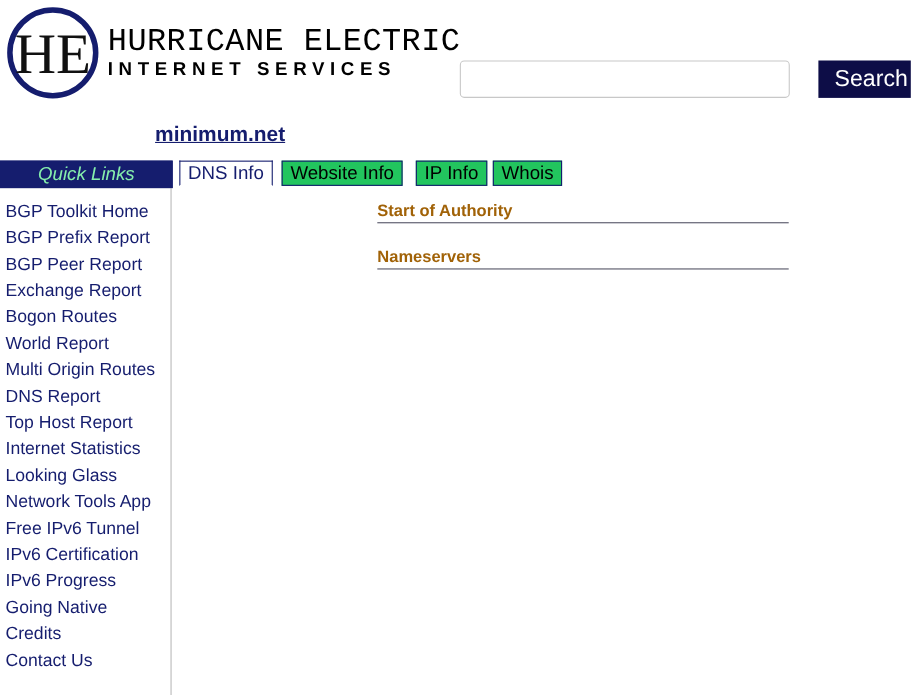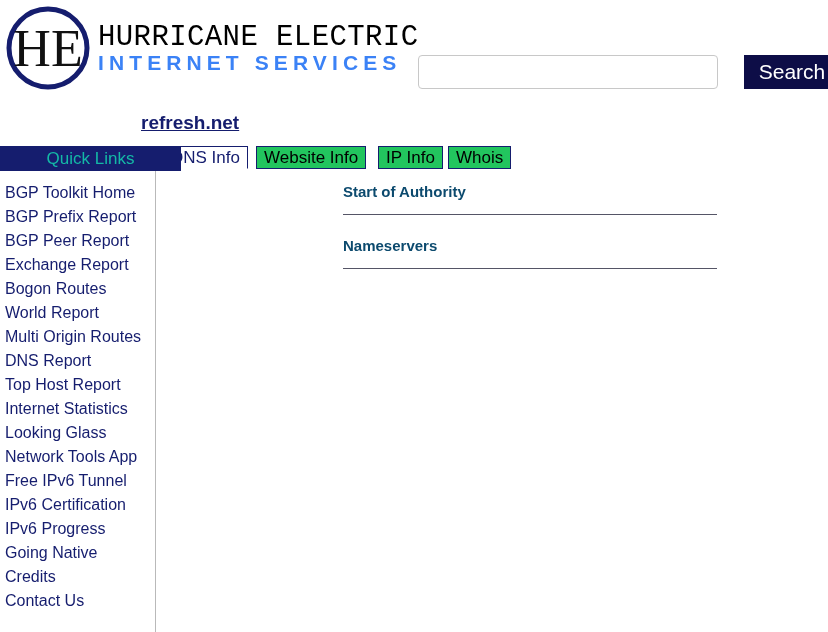--- a/index.html
+++ b/index.html
@@ -42,24 +42,24 @@
   #brand-primary {
     font-family: Liberation Mono, monospace;
     font-size: 29px;
     line-height: 30px;
     color: #000000;
     letter-spacing: 0.4px;
     white-space: nowrap;
   }
   #brand-secondary {
     font-family: "Liberation Sans", sans-serif;
-    font-size: 21px;
+    font-size: 17px;
     line-height: 20px;
     font-weight: bold;
-    color: #3b82f6;
+    color: #000000;
     letter-spacing: 5.1px;
     white-space: nowrap;
   }
 
   #search-area {
     position: absolute;
     left: 418px;
     top: 55px;
     display: flex;
     align-items: stretch;
@@ -171,50 +171,51 @@
     text-decoration: none;
     padding-left: 5px;
     white-space: nowrap;
     cursor: pointer;
   }
 
   #quick-links-header {
     position: absolute;
     left: 0;
     top: 146px;
-    width: 181px;
+    width: 157px;
     height: 25px;
     background: #151d6e;
-    color: #14b8a6;
+    color: #86efac;
     font-size: 17px;
     line-height: 25px;
     text-align: center;
     z-index: 4;
     box-sizing: border-box;
+    font-style: italic;
   }
 
   #content {
     flex: 1 1 auto;
     position: relative;
   }
   #dns-panel {
     position: absolute;
     left: 187px;
     top: 12px;
     width: 374px;
   }
   .section {
     margin-bottom: 14px;
   }
   .section-heading {
     font-size: 15px;
     font-weight: bold;
-    color: #0c4a6e;
+    color: #a16207;
     line-height: 18px;
-    padding-bottom: 13px;
+    padding-bottom: 1px;
     border-bottom: 1px solid #555566;
   }
   .section-body {
     padding-left: 6px;
     padding-top: 2px;
   }
   .soa-line {
     font-size: 15px;
     line-height: 19px;
     color: #000000;
@@ -250,21 +251,21 @@
       <div id="brand-secondary">INTERNET SERVICES</div>
     </div>
   </div>
 
   <div id="search-area">
     <input id="search-input" type="text" placeholder="" style="">
     <button id="search-button">Search</button>
   </div>
 </div>
 
-<div id="page-title">refresh.net</div>
+<div id="page-title">minimum.net</div>
 
 <div id="tabbar">
   <div id="tabbar-stub"></div>
   <div class="tab active" style="left:163px;">DNS Info</div>
   <div class="tab inactive" style="left:256px;">Website Info</div>
   <div class="tab inactive" style="left:378px;">IP Info</div>
   <div class="tab inactive" style="left:448px;">Whois</div>
 </div>
 
 <div id="quick-links-header">Quick Links</div>

